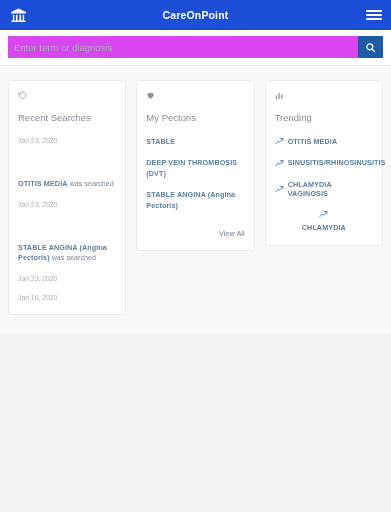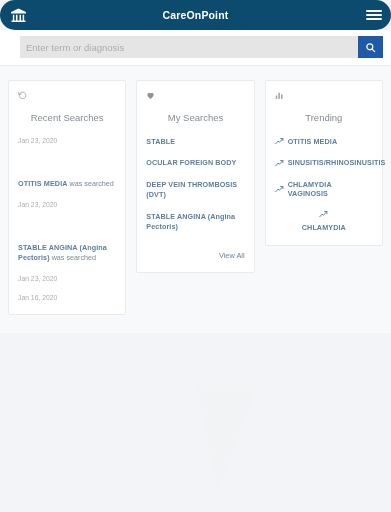--- a/index.html
+++ b/index.html
@@ -11,29 +11,28 @@
     height: 512px;
     overflow: hidden;
     background: #f3f4f7;
     font-family: "Liberation Sans", sans-serif;
     -webkit-font-smoothing: antialiased;
   }
 
   
   .appbar {
     height: 30px;
-    background: #0c4a6e;
+    background: #1d4ed8;
     display: flex;
     align-items: center;
     justify-content: space-between;
     padding: 0 9px;
     box-sizing: border-box;
     position: relative;
     z-index: 5;
-    border-radius: 15px;
   }
   .brand-logo {
     width: 18px;
     height: 18px;
     display: flex;
     align-items: center;
     justify-content: center;
     flex: 0 0 auto;
   }
   .brand-logo svg { display: block; }
@@ -71,27 +70,26 @@
     box-sizing: border-box;
     display: flex;
     align-items: stretch;
     border-bottom: 1px solid #e7e9ee;
   }
   .search-input {
     flex: 1 1 auto;
     height: 22px;
     border: none;
     outline: none;
-    background: #e5e5e5;
+    background: #d946ef;
     font-family: "Liberation Sans", sans-serif;
     font-size: 9.5px;
     color: #3a3f47;
     padding: 0 6px;
     box-sizing: border-box;
-    margin-left: 12px;
   }
   .search-input::placeholder {
     color: #a9adb4;
     font-size: 9.5px;
   }
   .search-btn {
     width: 25px;
     height: 22px;
     background: #1d5ba6;
     border: none;
@@ -126,21 +124,21 @@
     min-width: 0;
   }
   .card-icon {
     height: 13px;
     display: flex;
     align-items: center;
     color: #9aa1ab;
   }
   .card-icon svg { display: block; }
   .card-title {
-    text-align: center;
+    text-align: left;
     color: #868d96;
     font-size: 9.5px;
     margin-top: 10px;
     margin-bottom: 14px;
     font-weight: normal;
   }
 
   
   .recent-item { margin-bottom: 11px; }
   .recent-item:last-child { margin-bottom: 2px; }
@@ -289,24 +287,23 @@
         <div class="recent-date">Jan 16, 2020</div>
       </div>
     </div>
 
     <div class="card">
       <div class="card-icon">
         <svg width="9" height="9" viewBox="0 0 24 24" fill="#8d949d" aria-hidden="true">
           <path d="M12 21s-8.4-5.3-8.4-11A4.9 4.9 0 0 1 12 6.4 4.9 4.9 0 0 1 20.4 10c0 5.7-8.4 11-8.4 11z"></path>
         </svg>
       </div>
-      <div class="card-title">My Searches</div>
+      <div class="card-title">My Pectoris</div>
 
       <a class="fav-item">STABLE</a>
-      <a class="fav-item">OCULAR FOREIGN BODY</a>
       <a class="fav-item">DEEP VEIN THROMBOSIS (DVT)</a>
       <a class="fav-item">STABLE ANGINA (Angina Pectoris)</a>
 
       <div class="view-all">
         <a>View All</a>
       </div>
     </div>
 
     <div class="card">
       <div class="card-icon">

